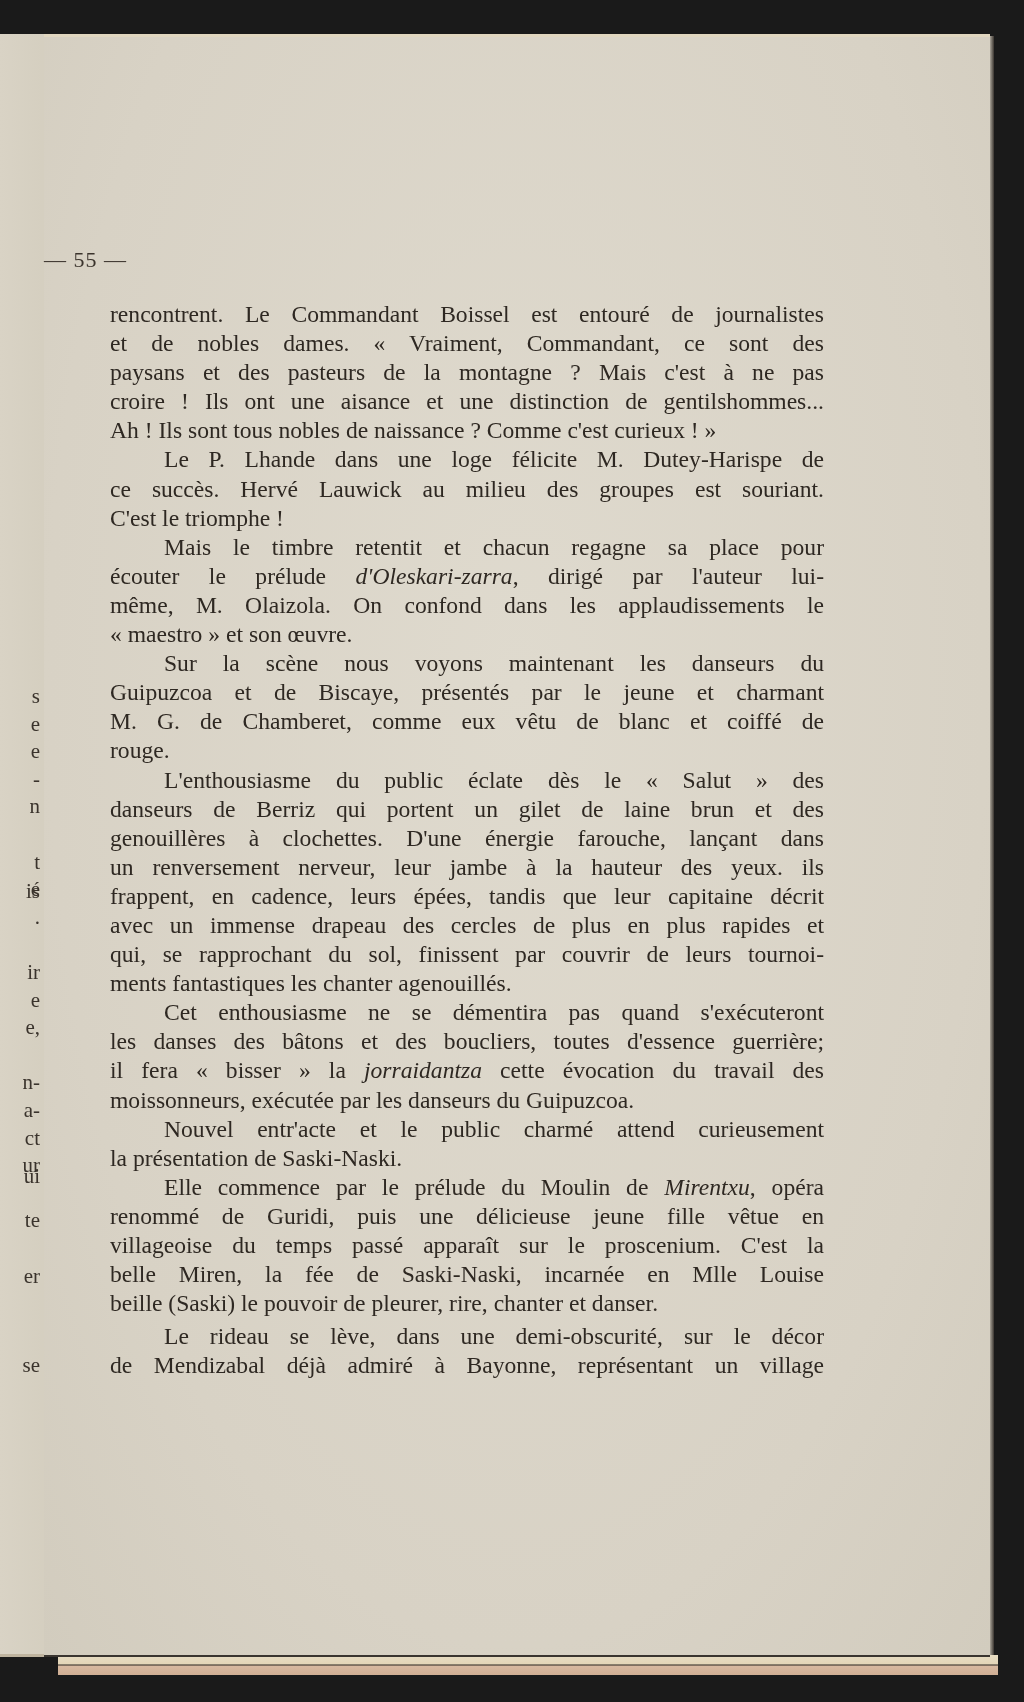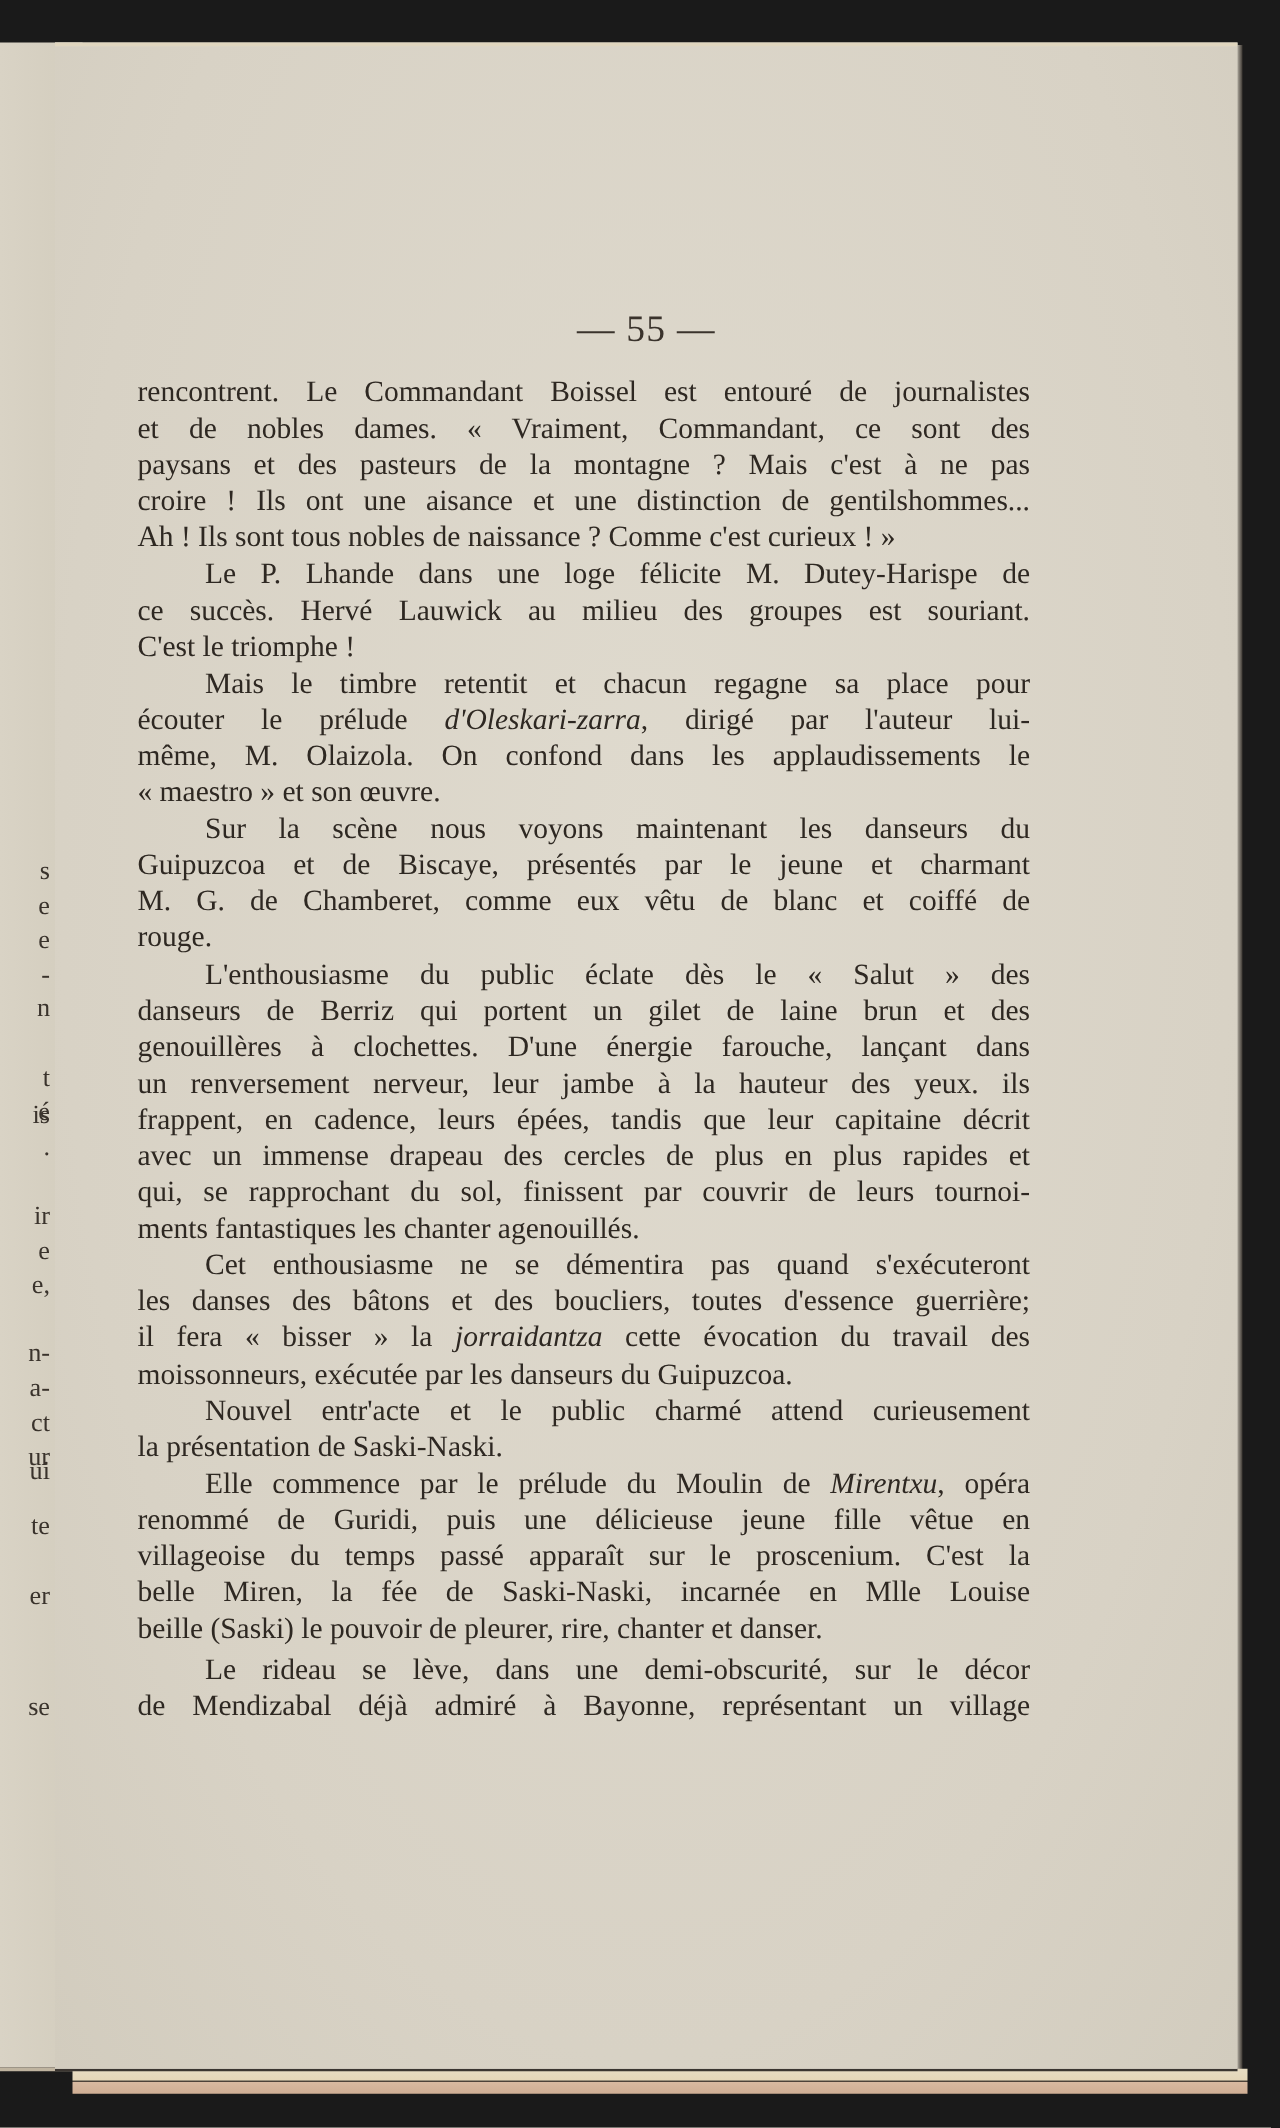--- a/index.html
+++ b/index.html
@@ -33,21 +33,21 @@
     }
     .page {
       position: absolute; left: 44px; top: 34px; width: 946px; height: 1618px;
       background: #dcd7cb;
       background-image: radial-gradient(ellipse at 50% 40%, #dfdace 0%, #d8d2c5 70%, #d2ccbe 100%);
       border-top: 3px solid #e0d6bf;
       box-shadow: 0 2px 0 #3a3530;
     }
     .page-number {
       position: absolute; left: 0; right: 0; top: 210px;
-      text-align: center; font-size: 30px; color: #3a332c;
+      text-align: left; font-size: 22px; color: #3a332c;
       letter-spacing: 1px;
     }
     .text-block {
       position: absolute; left: 66px; top: 263px; width: 714px;
       font-size: 23.6px; line-height: 29.1px; color: #2e2822;
       text-align: justify;
     }
     .line {
       display: block; height: 29.1px; white-space: nowrap;
       text-align-last: justify; text-align: justify;

